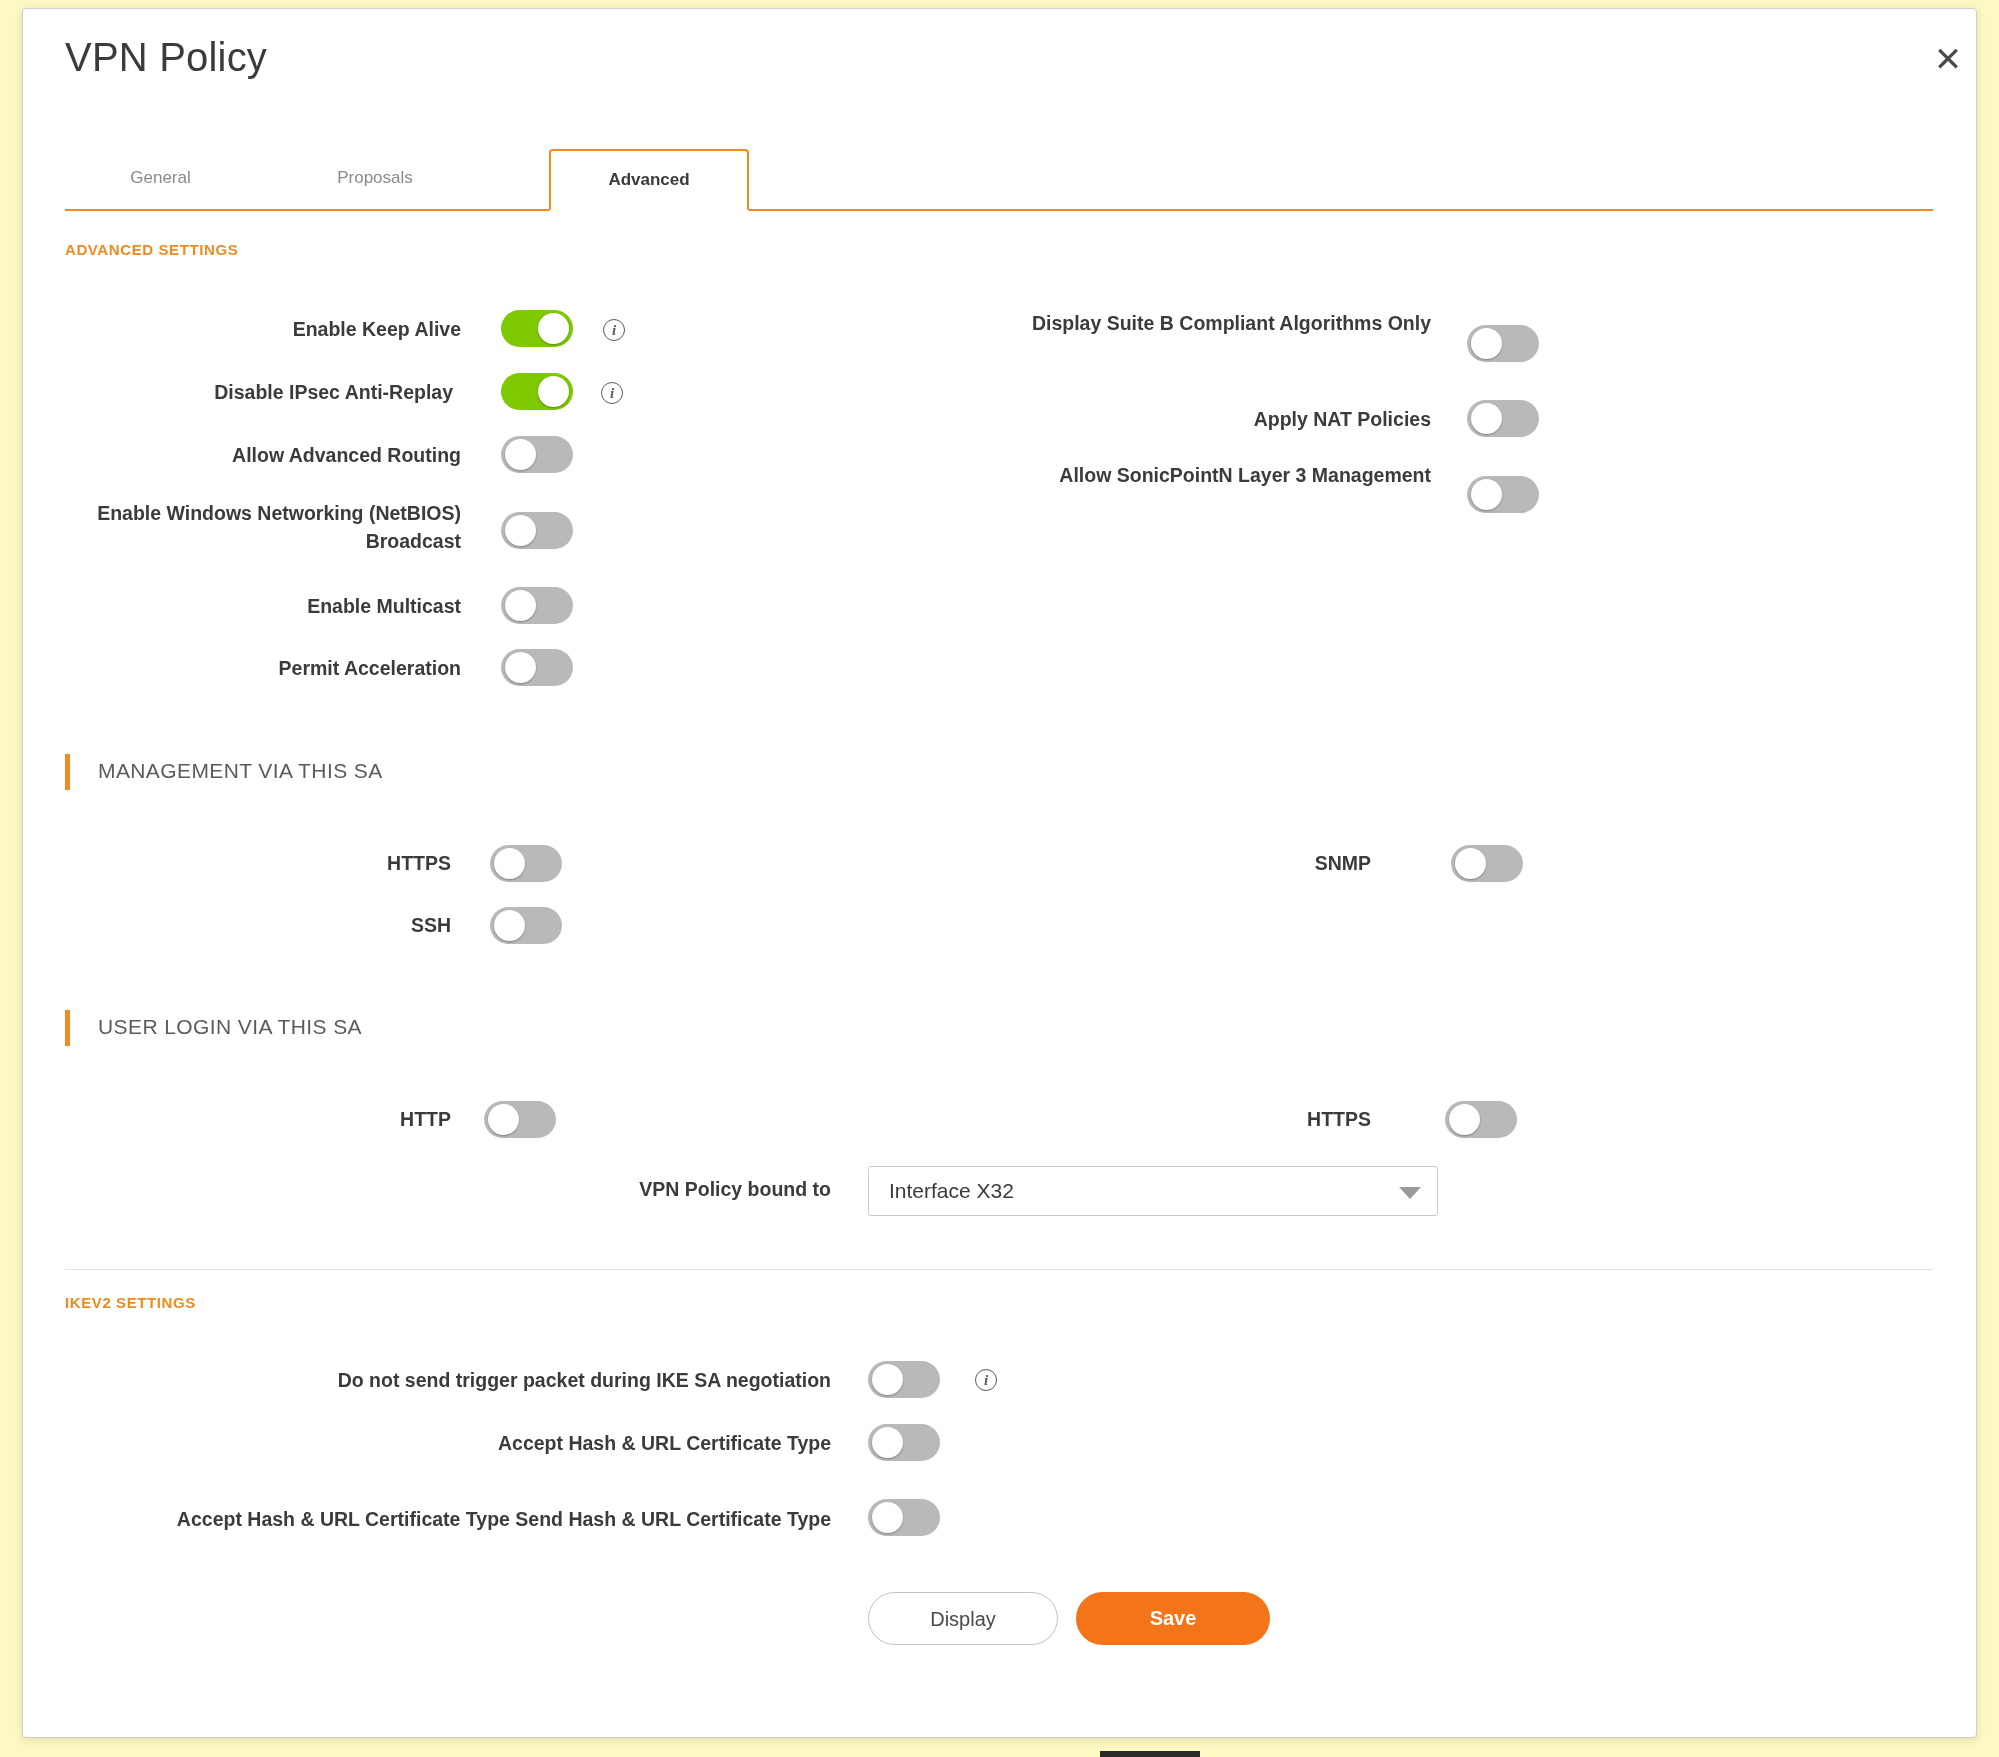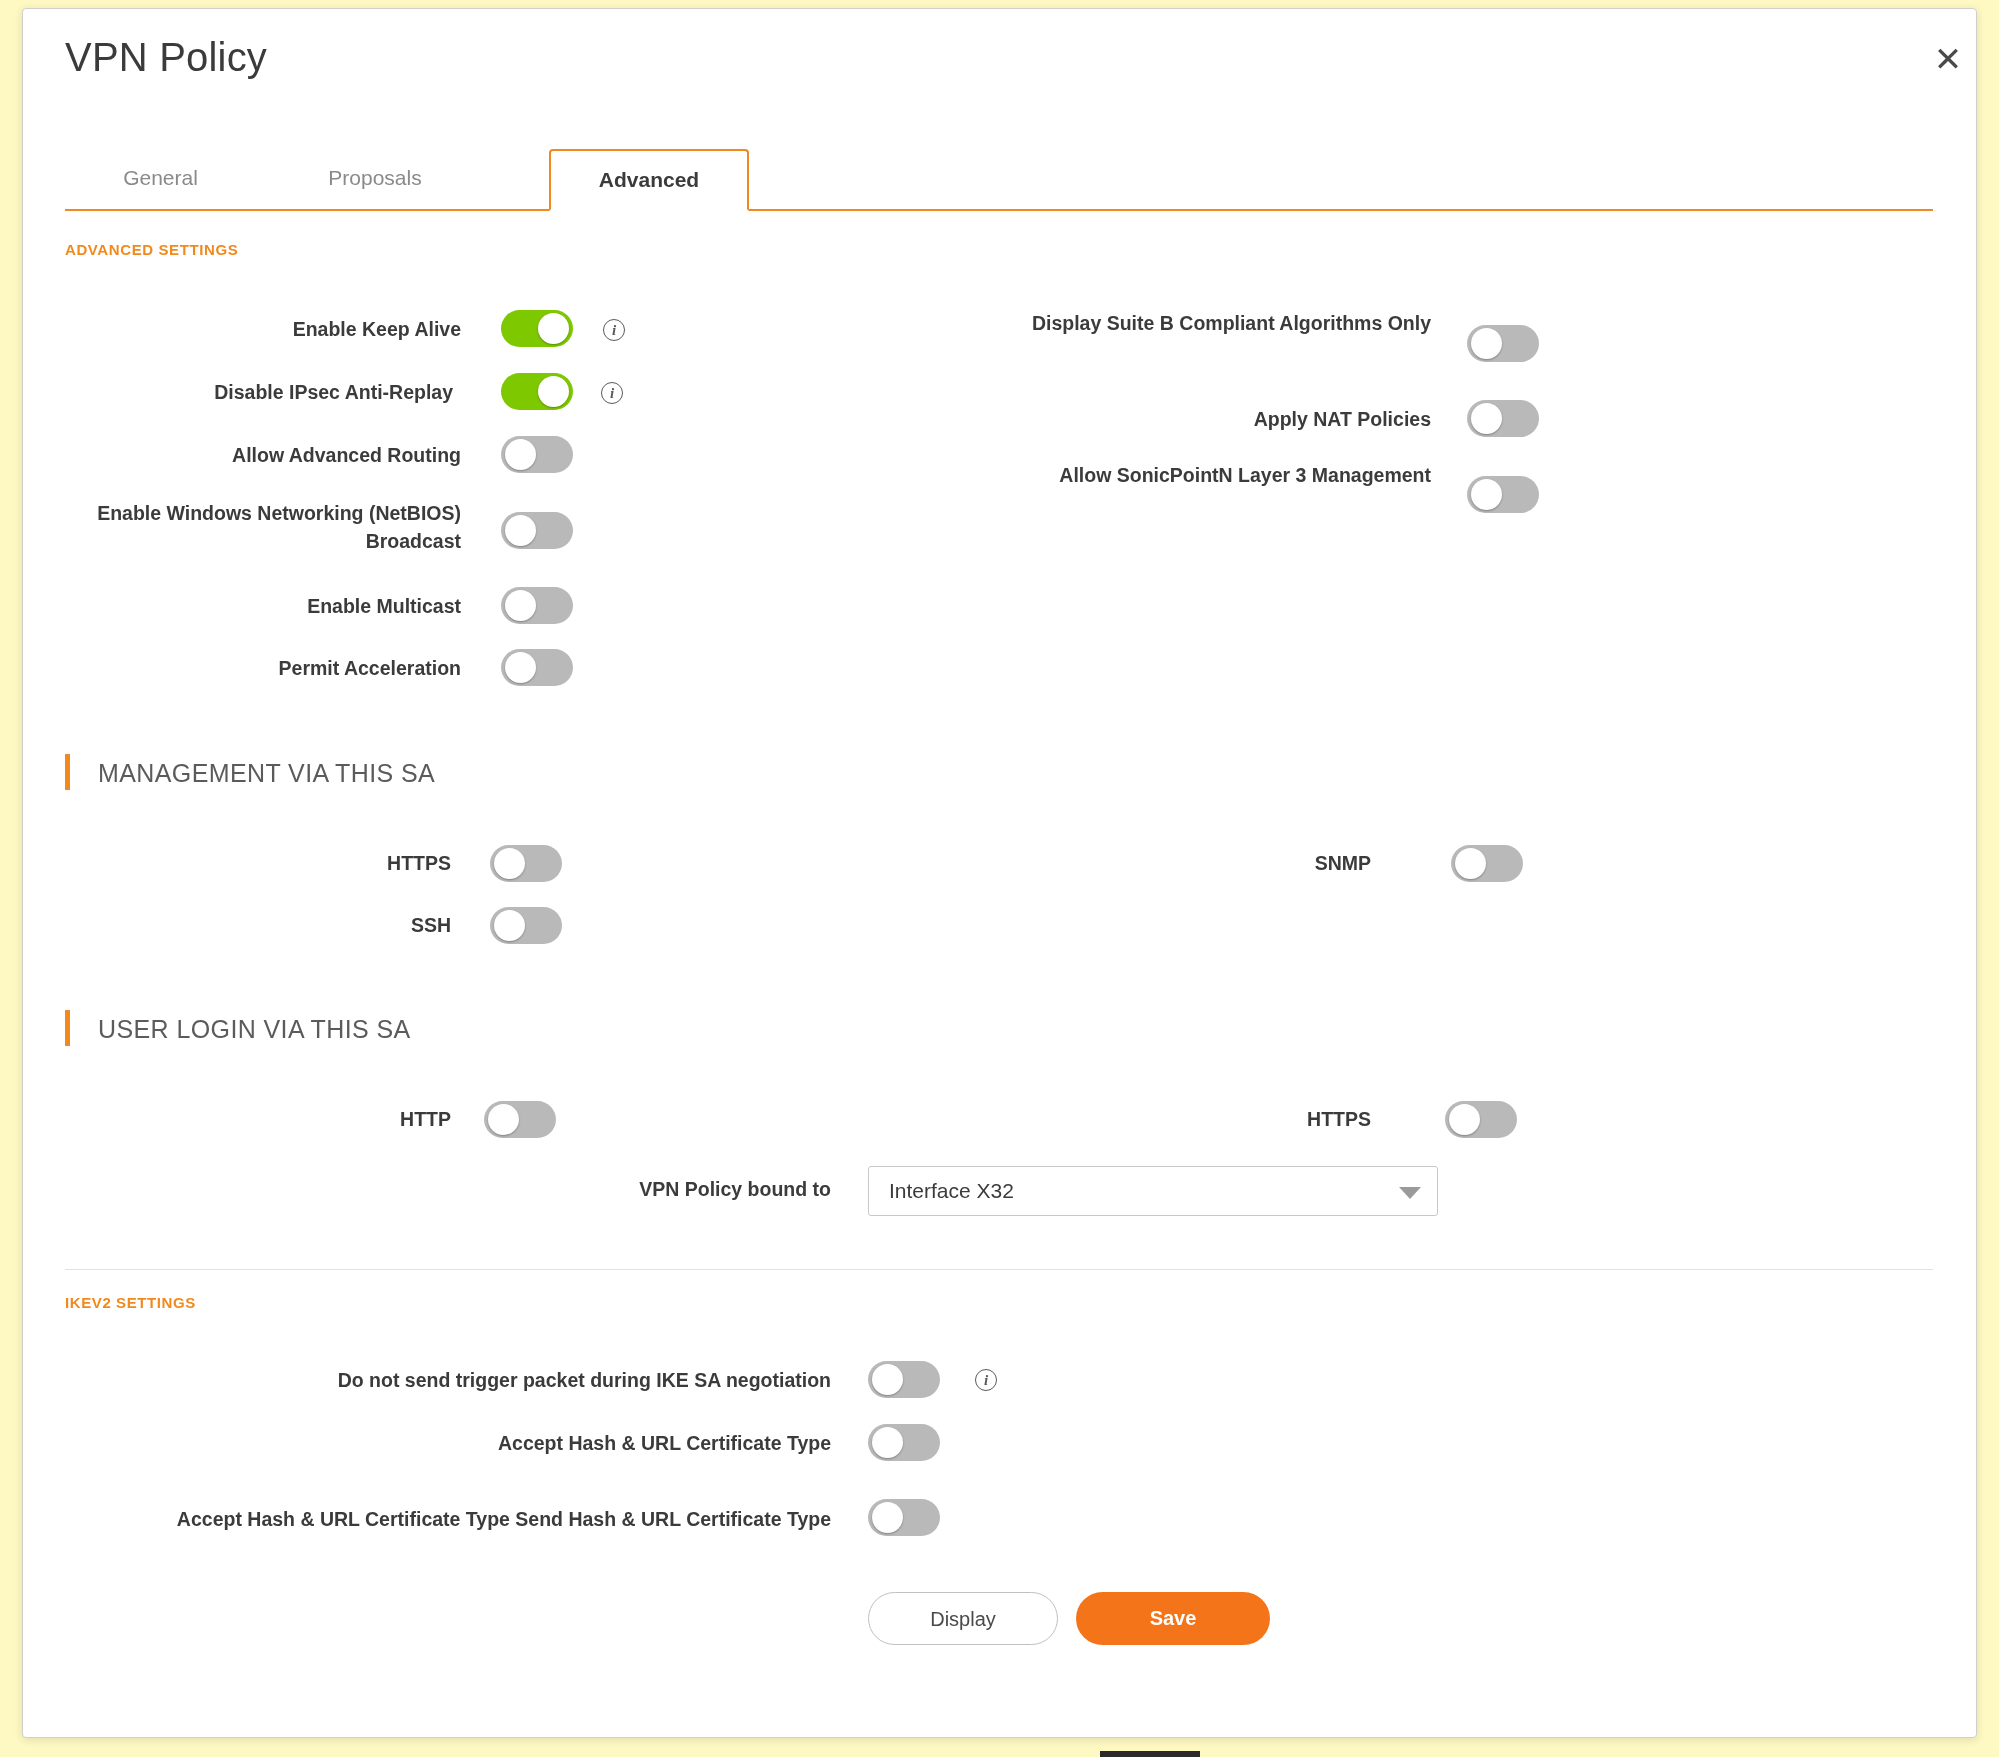--- a/index.html
+++ b/index.html
@@ -56,21 +56,21 @@
     width: 1868px;
     height: 62px;
     border-bottom: 2px solid #f08a1e;
     box-sizing: border-box;
   }
   .tab {
     position: absolute;
     top: 0;
     height: 62px;
     line-height: 58px;
-    font-size: 21px;
+    font-size: 17px;
     color: #8a8a8a;
     text-align: center;
     box-sizing: border-box;
     cursor: pointer;
   }
   .tab.active {
     color: #3b3b3b;
     background: #fff;
     border: 2px solid #f08a1e;
     border-bottom: 2px solid #fff;
@@ -83,21 +83,21 @@
 
   .section-title {
     position: absolute;
     font-size: 15px;
     font-weight: bold;
     color: #f08a1e;
     letter-spacing: 0.6px;
   }
   .sub-header {
     position: absolute;
-    font-size: 25px;
+    font-size: 21px;
     color: #5b5b5b;
     letter-spacing: 0.4px;
     padding-left: 33px;
   }
   .sub-header:before {
     content: "";
     position: absolute;
     left: 0;
     top: -5px;
     width: 5px;

